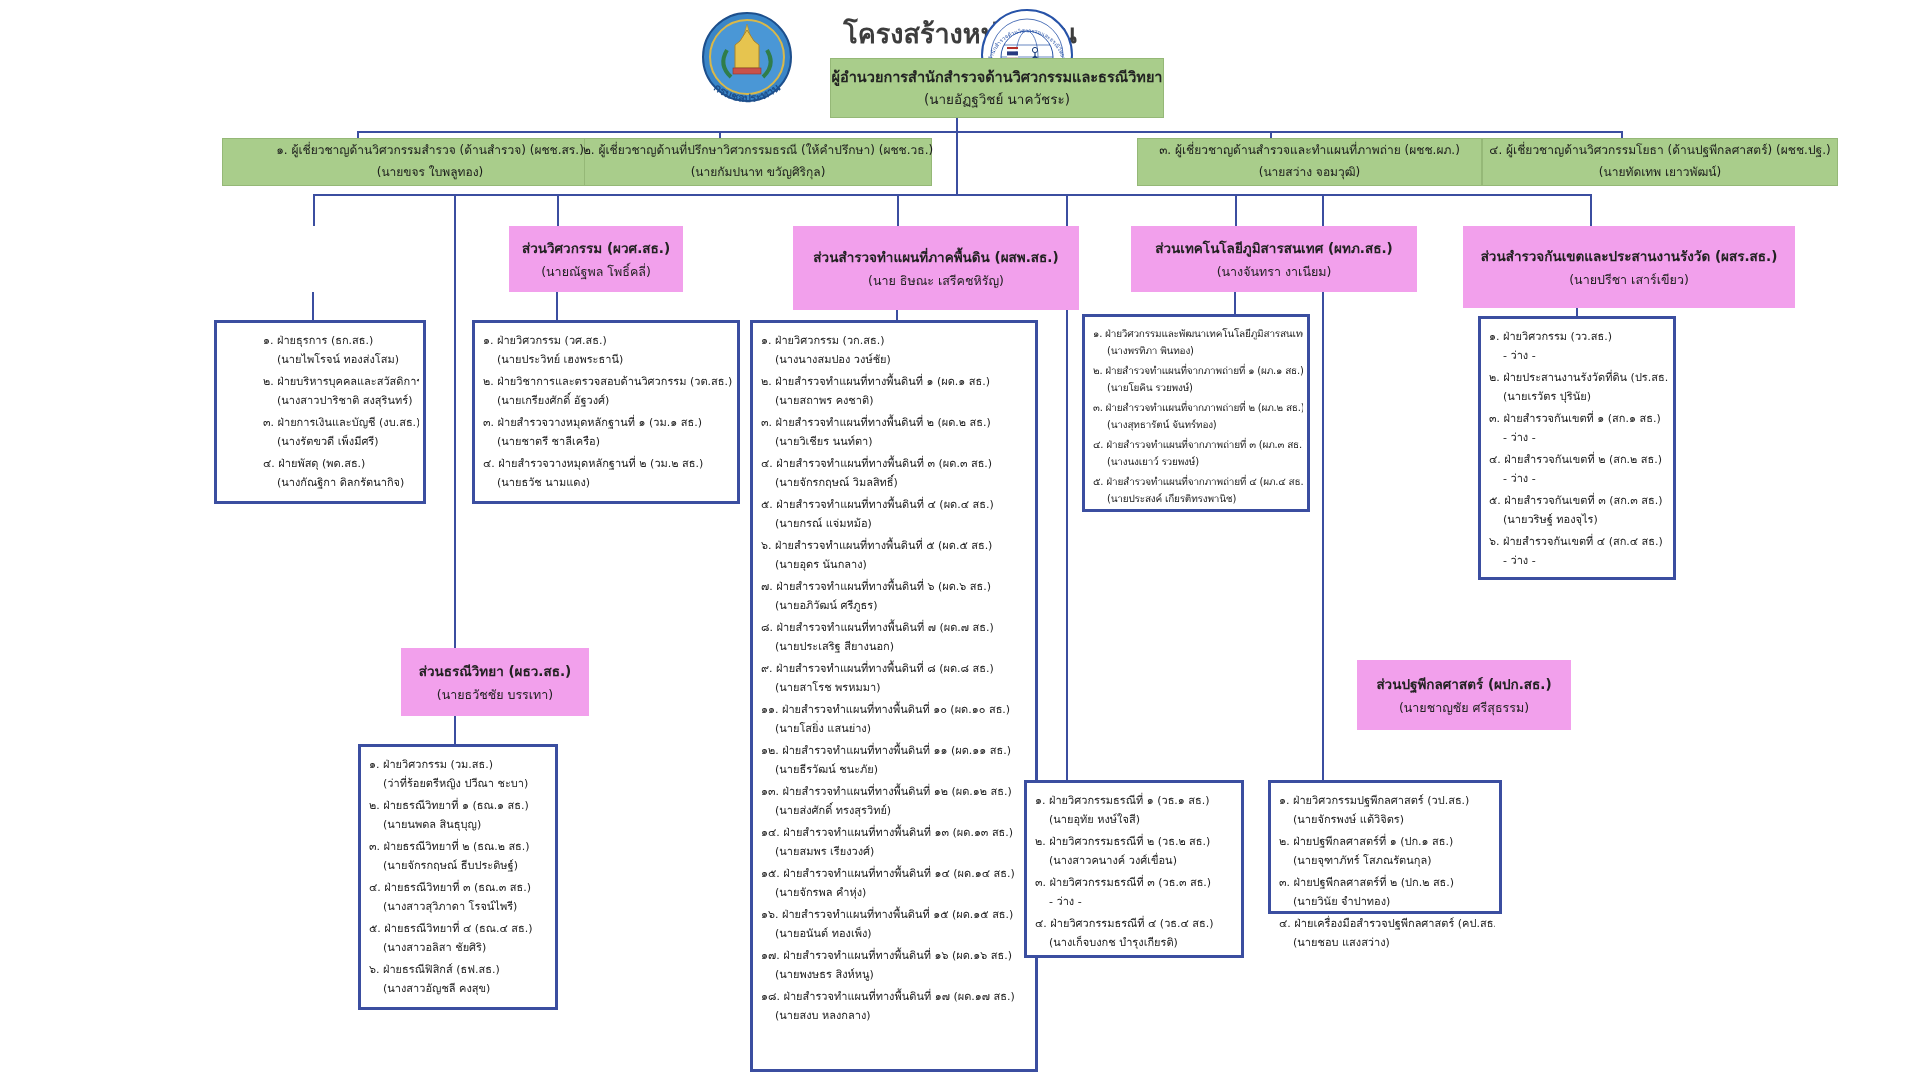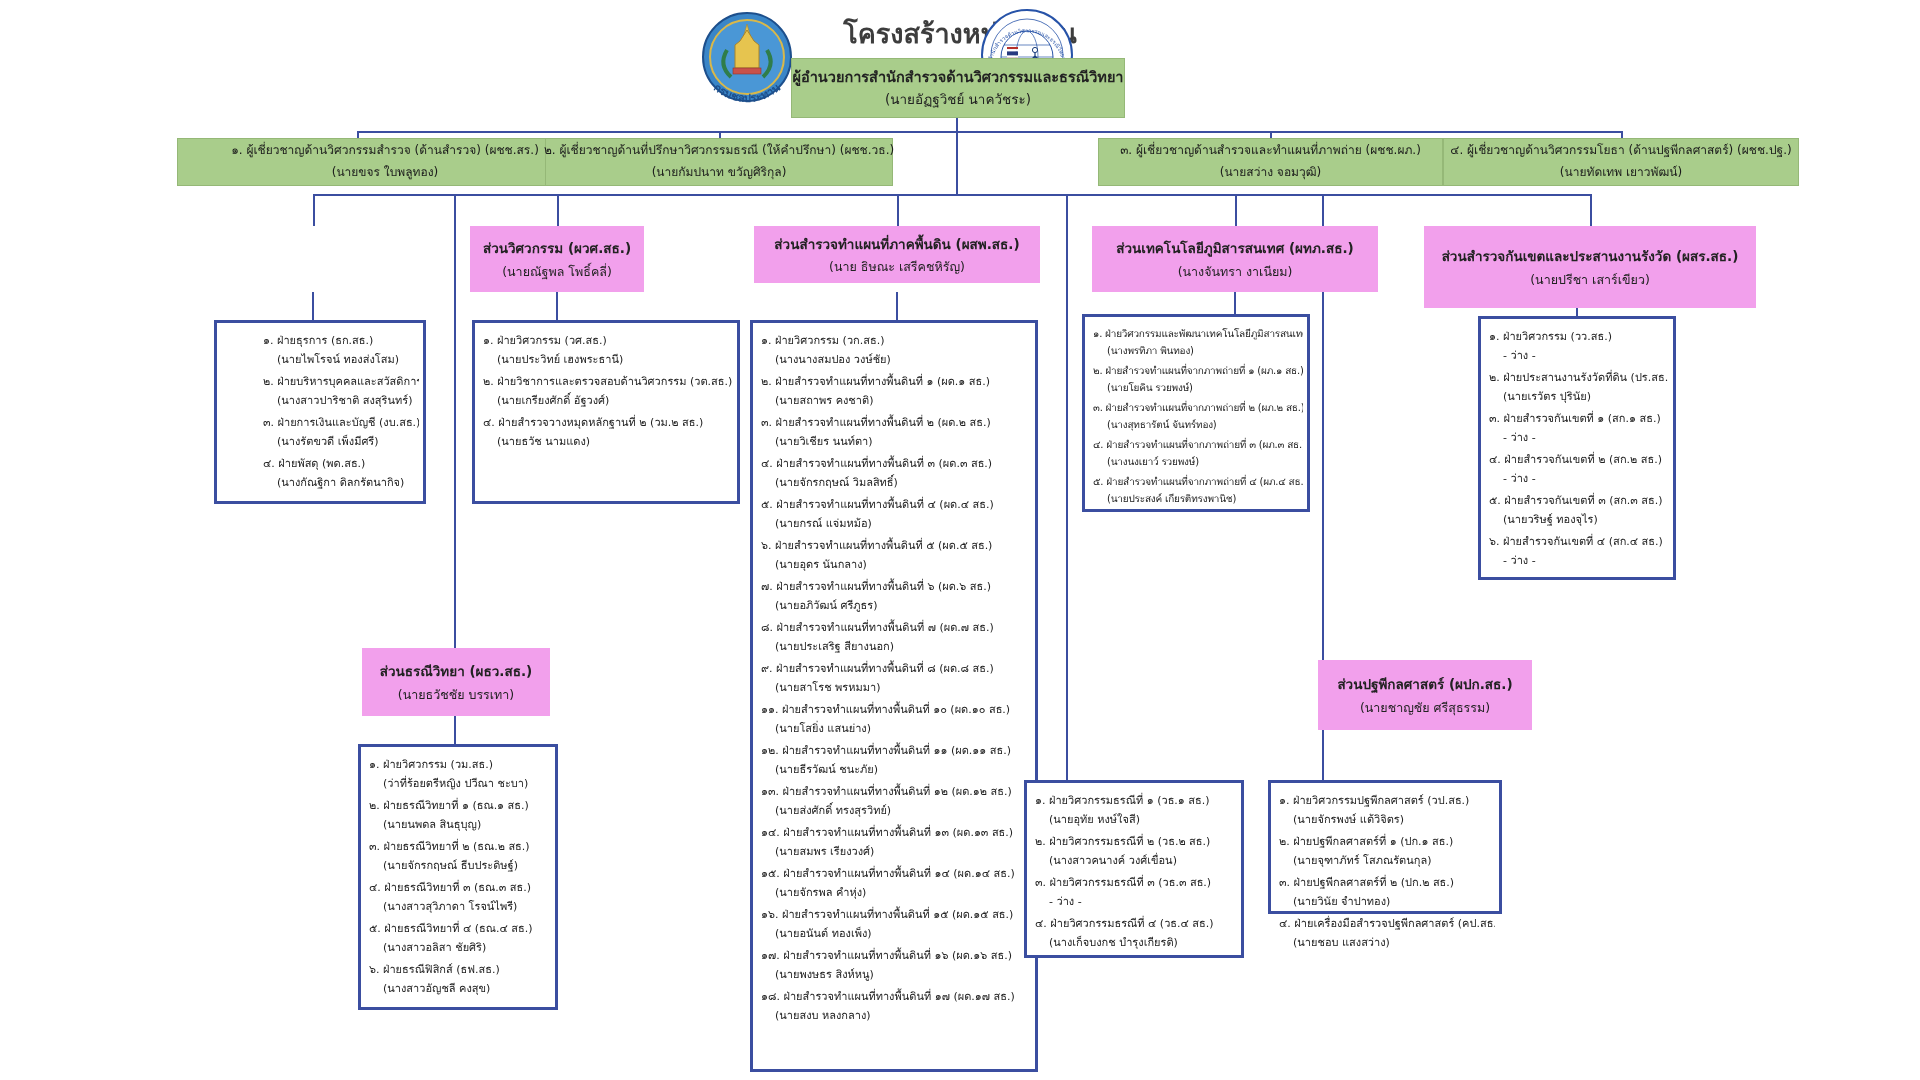--- a/index.html
+++ b/index.html
@@ -2,21 +2,21 @@
 <html><head>
 <meta charset="utf-8">
 <style>
   html,body{margin:0;padding:0;background:#fff;}
   .canvas{position:relative;width:1920px;height:1080px;background:#ffffff;overflow:hidden;
           font-family:"DejaVu Sans","Liberation Sans",sans-serif;color:#222;}
   .page-title{position:absolute;left:710px;top:12px;width:500px;text-align:center;
               font-size:27px;font-weight:600;color:#3d3d3d;}
   
   .box{position:absolute;display:flex;flex-direction:column;justify-content:center;
-       align-items:center;text-align:center;box-sizing:border-box;}
+       align-items:center;text-align:center;box-sizing:border-box;margin-left:39px;}
   .green{background:#a9cd8b;border:1px solid #95b877;}
   .pink{background:#f2a0ec;}
   .dir-title{font-weight:bold;font-size:14.5px;line-height:1.6;}
   .dir-name{font-size:13.5px;line-height:1.5;}
   .exp-line{display:block;font-size:12px;line-height:1.8;color:#1a1a1a;white-space:nowrap;}
   .pk-title{font-weight:bold;font-size:13.5px;line-height:1.9;white-space:nowrap;}
   .pk-name{font-size:12.5px;line-height:1.6;white-space:nowrap;}
   
   .list{position:absolute;background:#fff;border:3px solid #3b4ea0;box-sizing:border-box;
         padding:8px 4px 4px 8px;}
@@ -100,42 +100,42 @@
         <textPath href="#embBot" startOffset="50%" text-anchor="middle">กรมชลประทาน</textPath>
       </text>
     </svg>
   </div>
 
   <div class="box green" style="left:791px;top:58px;width:334px;height:60px;">
     <span class="dir-title">ผู้อำนวยการสำนักสำรวจด้านวิศวกรรมและธรณีวิทยา</span>
     <span class="dir-name">(นายอัฏฐวิชย์ นาควัชระ)</span>
   </div>
 
-  <div class="box green" style="left:177px;top:138px;width:416px;height:48px;">
+  <div class="box green" style="left:183px;top:138px;width:416px;height:48px;">
     <span class="exp-line">๑. ผู้เชี่ยวชาญด้านวิศวกรรมสำรวจ (ด้านสำรวจ) (ผชช.สร.)</span>
     <span class="exp-line">(นายขจร ใบพลูทอง)</span>
   </div>
   <div class="box green" style="left:545px;top:138px;width:348px;height:48px;">
     <span class="exp-line">๒. ผู้เชี่ยวชาญด้านที่ปรึกษาวิศวกรรมธรณี (ให้คำปรึกษา) (ผชช.วธ.)</span>
     <span class="exp-line">(นายกัมปนาท ขวัญศิริกุล)</span>
   </div>
   <div class="box green" style="left:1098px;top:138px;width:345px;height:48px;">
     <span class="exp-line">๓. ผู้เชี่ยวชาญด้านสำรวจและทำแผนที่ภาพถ่าย (ผชช.ผภ.)</span>
     <span class="exp-line">(นายสว่าง จอมวุฒิ)</span>
   </div>
   <div class="box green" style="left:1443px;top:138px;width:356px;height:48px;">
     <span class="exp-line">๔. ผู้เชี่ยวชาญด้านวิศวกรรมโยธา (ด้านปฐพีกลศาสตร์) (ผชช.ปฐ.)</span>
     <span class="exp-line">(นายทัดเทพ เยาวพัฒน์)</span>
   </div>
 
   <div class="box pink" style="left:470px;top:226px;width:174px;height:66px;">
     <span class="pk-title">ส่วนวิศวกรรม (ผวศ.สธ.)</span>
     <span class="pk-name">(นายณัฐพล โพธิ์คลี่)</span>
   </div>
-  <div class="box pink" style="left:754px;top:226px;width:286px;height:57px;">
+  <div class="box pink" style="left:754px;top:226px;width:286px;height:84px;">
     <span class="pk-title">ส่วนสำรวจทำแผนที่ภาคพื้นดิน (ผสพ.สธ.)</span>
     <span class="pk-name">(นาย ธิษณะ เสรีคชหิรัญ)</span>
   </div>
   <div class="box pink" style="left:1092px;top:226px;width:286px;height:66px;">
     <span class="pk-title">ส่วนเทคโนโลยีภูมิสารสนเทศ (ผทภ.สธ.)</span>
     <span class="pk-name">(นางจันทรา งาเนียม)</span>
   </div>
   <div class="box pink" style="left:1424px;top:226px;width:332px;height:82px;">
     <span class="pk-title">ส่วนสำรวจกันเขตและประสานงานรังวัด (ผสร.สธ.)</span>
     <span class="pk-name">(นายปรีชา เสาร์เขียว)</span>
@@ -162,20 +162,24 @@
   <div class="list" style="left:472px;top:320px;width:268px;height:184px;">
       <div class="unit">
         <div class="u-label">๑. ฝ่ายวิศวกรรม (วศ.สธ.)</div>
         <div class="u-name">(นายประวิทย์ เฮงพระธานี)</div>
       </div>
       <div class="unit">
         <div class="u-label">๒. ฝ่ายวิชาการและตรวจสอบด้านวิศวกรรม (วต.สธ.)</div>
         <div class="u-name">(นายเกรียงศักดิ์ อัฐวงศ์)</div>
       </div>
       <div class="unit">
+        <div class="u-label">๓. ฝ่ายสำรวจวางหมุดหลักฐานที่ ๑ (วม.๑ สธ.)</div>
+        <div class="u-name">(นายชาตรี ชาลีเครือ)</div>
+      </div>
+      <div class="unit">
         <div class="u-label">๔. ฝ่ายสำรวจวางหมุดหลักฐานที่ ๒ (วม.๒ สธ.)</div>
         <div class="u-name">(นายธวัช นามแดง)</div>
       </div>
     </div>
   <div class="list" style="left:750px;top:320px;width:288px;height:752px;">
       <div class="unit">
         <div class="u-label">๑. ฝ่ายวิศวกรรม (วก.สธ.)</div>
         <div class="u-name">(นางนางสมปอง วงษ์ชัย)</div>
       </div>
       <div class="unit">

